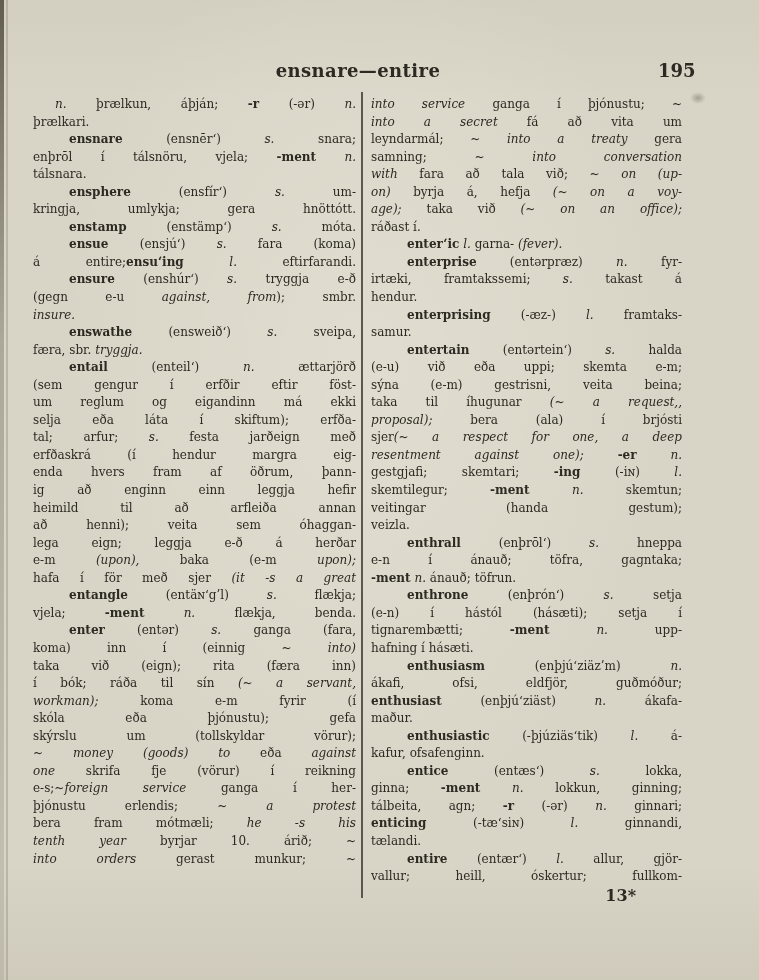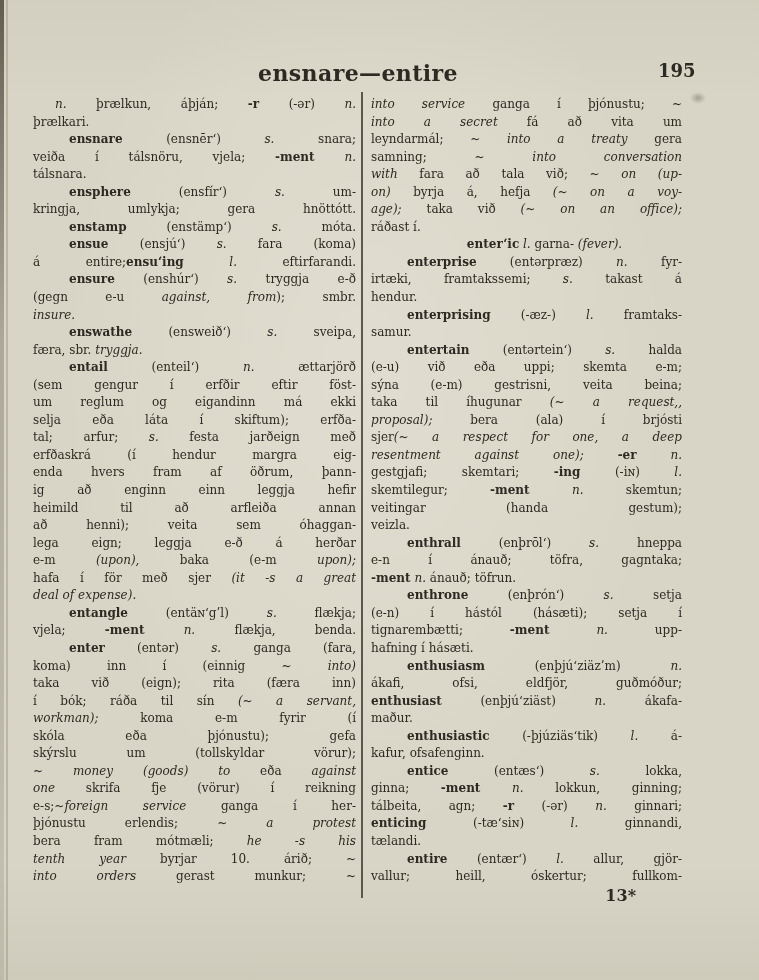--- a/index.html
+++ b/index.html
@@ -8,29 +8,29 @@
     background:#d9d5c6;
     background-image: radial-gradient(ellipse at 48% 38%, rgba(255,255,250,0.20) 0%, rgba(255,255,250,0.0) 55%),
                       linear-gradient(180deg, rgba(120,112,92,0.06) 0%, rgba(120,112,92,0.0) 10%, rgba(120,112,92,0.0) 88%, rgba(120,112,92,0.10) 100%);
     font-family:"DejaVu Serif", serif;
     color:#2d2a23;
   }
   .edge-strip { position:absolute; left:0; top:0; width:4px; height:100%;
     background:linear-gradient(180deg, rgba(70,64,52,0.80) 0%, rgba(70,64,52,0.30) 35%, rgba(70,64,52,0.12) 100%); }
   .crease { position:absolute; left:6px; top:0; width:2px; height:100%; background:rgba(120,112,92,0.30); }
   .title { position:absolute; left:358px; top:60px; transform:translateX(-50%);
-    font-weight:bold; font-size:22px; letter-spacing:0.4px; white-space:nowrap; }
+    font-weight:bold; font-size:18px; letter-spacing:0.4px; white-space:nowrap; }
   .pagenum { position:absolute; left:658px; top:60px; font-weight:bold; font-size:18px; }
   .divider { position:absolute; left:361px; top:92px; width:2px; height:806px; background:#3f3b31; opacity:0.82; }
   .col { position:absolute; top:96px; font-size:12px; }
   .col.left  { left:33px;  width:323px; }
   .col.right { left:371px; width:311px; }
   .ln { height:17.55px; line-height:17.6px; white-space:normal; }
   .ln.j { text-align:justify; text-align-last:justify; }
-  .ln.ind  { text-indent:36px;text-align:center; }
+  .ln.ind  { text-indent:36px; }
   .ln.ind2 { text-indent:22px; }
   .seg.b { font-weight:bold; }
   .seg.i { font-style:italic; }
   .footer-mark { position:absolute; left:371px; top:886px; width:265px; text-align:right;
     font-weight:bold; font-size:16px; }
   .smudge { position:absolute; left:690px; top:92px; width:16px; height:12px;
     background:radial-gradient(rgba(100,95,78,0.45), rgba(100,95,78,0) 70%); }
 </style>
 </head>
 <body>
@@ -40,21 +40,21 @@
   <div class="crease"></div>
   <div class="smudge"></div>
 
   <div class="title">ensnare—entire</div>
   <div class="pagenum">195</div>
 
   <div class="col left" id="col-left">
       <div class="ln j ind2"><span class="seg i">n.</span><span class="seg r"> þrælkun, áþján; </span><span class="seg b">-r</span><span class="seg r"> (-ər) </span><span class="seg i">n.</span></div>
       <div class="ln"><span class="seg r">þrælkari.</span></div>
       <div class="ln j ind"><span class="seg b">ensnare</span><span class="seg r"> (ensnēr‘) </span><span class="seg i">s.</span><span class="seg r"> snara;</span></div>
-      <div class="ln j"><span class="seg r">veiða í tálsnöru, vjela; </span><span class="seg b">-ment</span><span class="seg r"> </span><span class="seg i">n.</span></div>
+      <div class="ln j"><span class="seg r">enþrōl í tálsnöru, vjela; </span><span class="seg b">-ment</span><span class="seg r"> </span><span class="seg i">n.</span></div>
       <div class="ln"><span class="seg r">tálsnara.</span></div>
       <div class="ln j ind"><span class="seg b">ensphere</span><span class="seg r"> (ensfír‘) </span><span class="seg i">s.</span><span class="seg r"> um-</span></div>
       <div class="ln j"><span class="seg r">kringja, umlykja; gera hnöttótt.</span></div>
       <div class="ln j ind"><span class="seg b">enstamp</span><span class="seg r"> (enstämp‘) </span><span class="seg i">s.</span><span class="seg r"> móta.</span></div>
       <div class="ln j ind"><span class="seg b">ensue</span><span class="seg r"> (ensjú‘) </span><span class="seg i">s.</span><span class="seg r"> fara (koma)</span></div>
       <div class="ln j"><span class="seg r">á entire;</span><span class="seg b">ensu‘ing</span><span class="seg r"> </span><span class="seg i">l.</span><span class="seg r"> eftirfarandi.</span></div>
       <div class="ln j ind"><span class="seg b">ensure</span><span class="seg r"> (enshúr‘) </span><span class="seg i">s.</span><span class="seg r"> tryggja e-ð</span></div>
       <div class="ln j"><span class="seg r">(gegn e-u </span><span class="seg i">against, from</span><span class="seg r">); smbr.</span></div>
       <div class="ln"><span class="seg i">insure.</span></div>
       <div class="ln j ind"><span class="seg b">enswathe</span><span class="seg r"> (ensweið‘) </span><span class="seg i">s.</span><span class="seg r"> sveipa,</span></div>
@@ -65,21 +65,20 @@
       <div class="ln j"><span class="seg r">selja eða láta í skiftum); erfða-</span></div>
       <div class="ln j"><span class="seg r">tal; arfur; </span><span class="seg i">s.</span><span class="seg r"> festa jarðeign með</span></div>
       <div class="ln j"><span class="seg r">erfðaskrá (í hendur margra eig-</span></div>
       <div class="ln j"><span class="seg r">enda hvers fram af öðrum, þann-</span></div>
       <div class="ln j"><span class="seg r">ig að enginn einn leggja hefir</span></div>
       <div class="ln j"><span class="seg r">heimild til að arfleiða annan</span></div>
       <div class="ln j"><span class="seg r">að henni); veita sem óhaggan-</span></div>
       <div class="ln j"><span class="seg r">lega eign; leggja e-ð á herðar</span></div>
       <div class="ln j"><span class="seg r">e-m </span><span class="seg i">(upon),</span><span class="seg r"> baka (e-m </span><span class="seg i">upon);</span></div>
       <div class="ln j"><span class="seg r">hafa í för með sjer </span><span class="seg i">(it -s a great</span></div>
-      <div class="ln"><span class="seg i">deal of expense).</span></div>
       <div class="ln j ind"><span class="seg b">entangle</span><span class="seg r"> (entäɴ‘g’l) </span><span class="seg i">s.</span><span class="seg r"> flækja;</span></div>
       <div class="ln j"><span class="seg r">vjela; </span><span class="seg b">-ment</span><span class="seg r"> </span><span class="seg i">n.</span><span class="seg r"> flækja, benda.</span></div>
       <div class="ln j ind"><span class="seg b">enter</span><span class="seg r"> (entər) </span><span class="seg i">s.</span><span class="seg r"> ganga (fara,</span></div>
       <div class="ln j"><span class="seg r">koma) inn í (einnig ~ </span><span class="seg i">into)</span></div>
       <div class="ln j"><span class="seg r">taka við (eign); rita (færa inn)</span></div>
       <div class="ln j"><span class="seg r">í bók; ráða til sín </span><span class="seg i">(~ a servant,</span></div>
       <div class="ln j"><span class="seg i">workman);</span><span class="seg r"> koma e-m fyrir (í</span></div>
       <div class="ln j"><span class="seg r">skóla eða þjónustu); gefa</span></div>
       <div class="ln j"><span class="seg r">skýrslu um (tollskyldar vörur);</span></div>
       <div class="ln j"><span class="seg r">~ </span><span class="seg i">money (goods) to</span><span class="seg r"> eða </span><span class="seg i">against</span></div>

